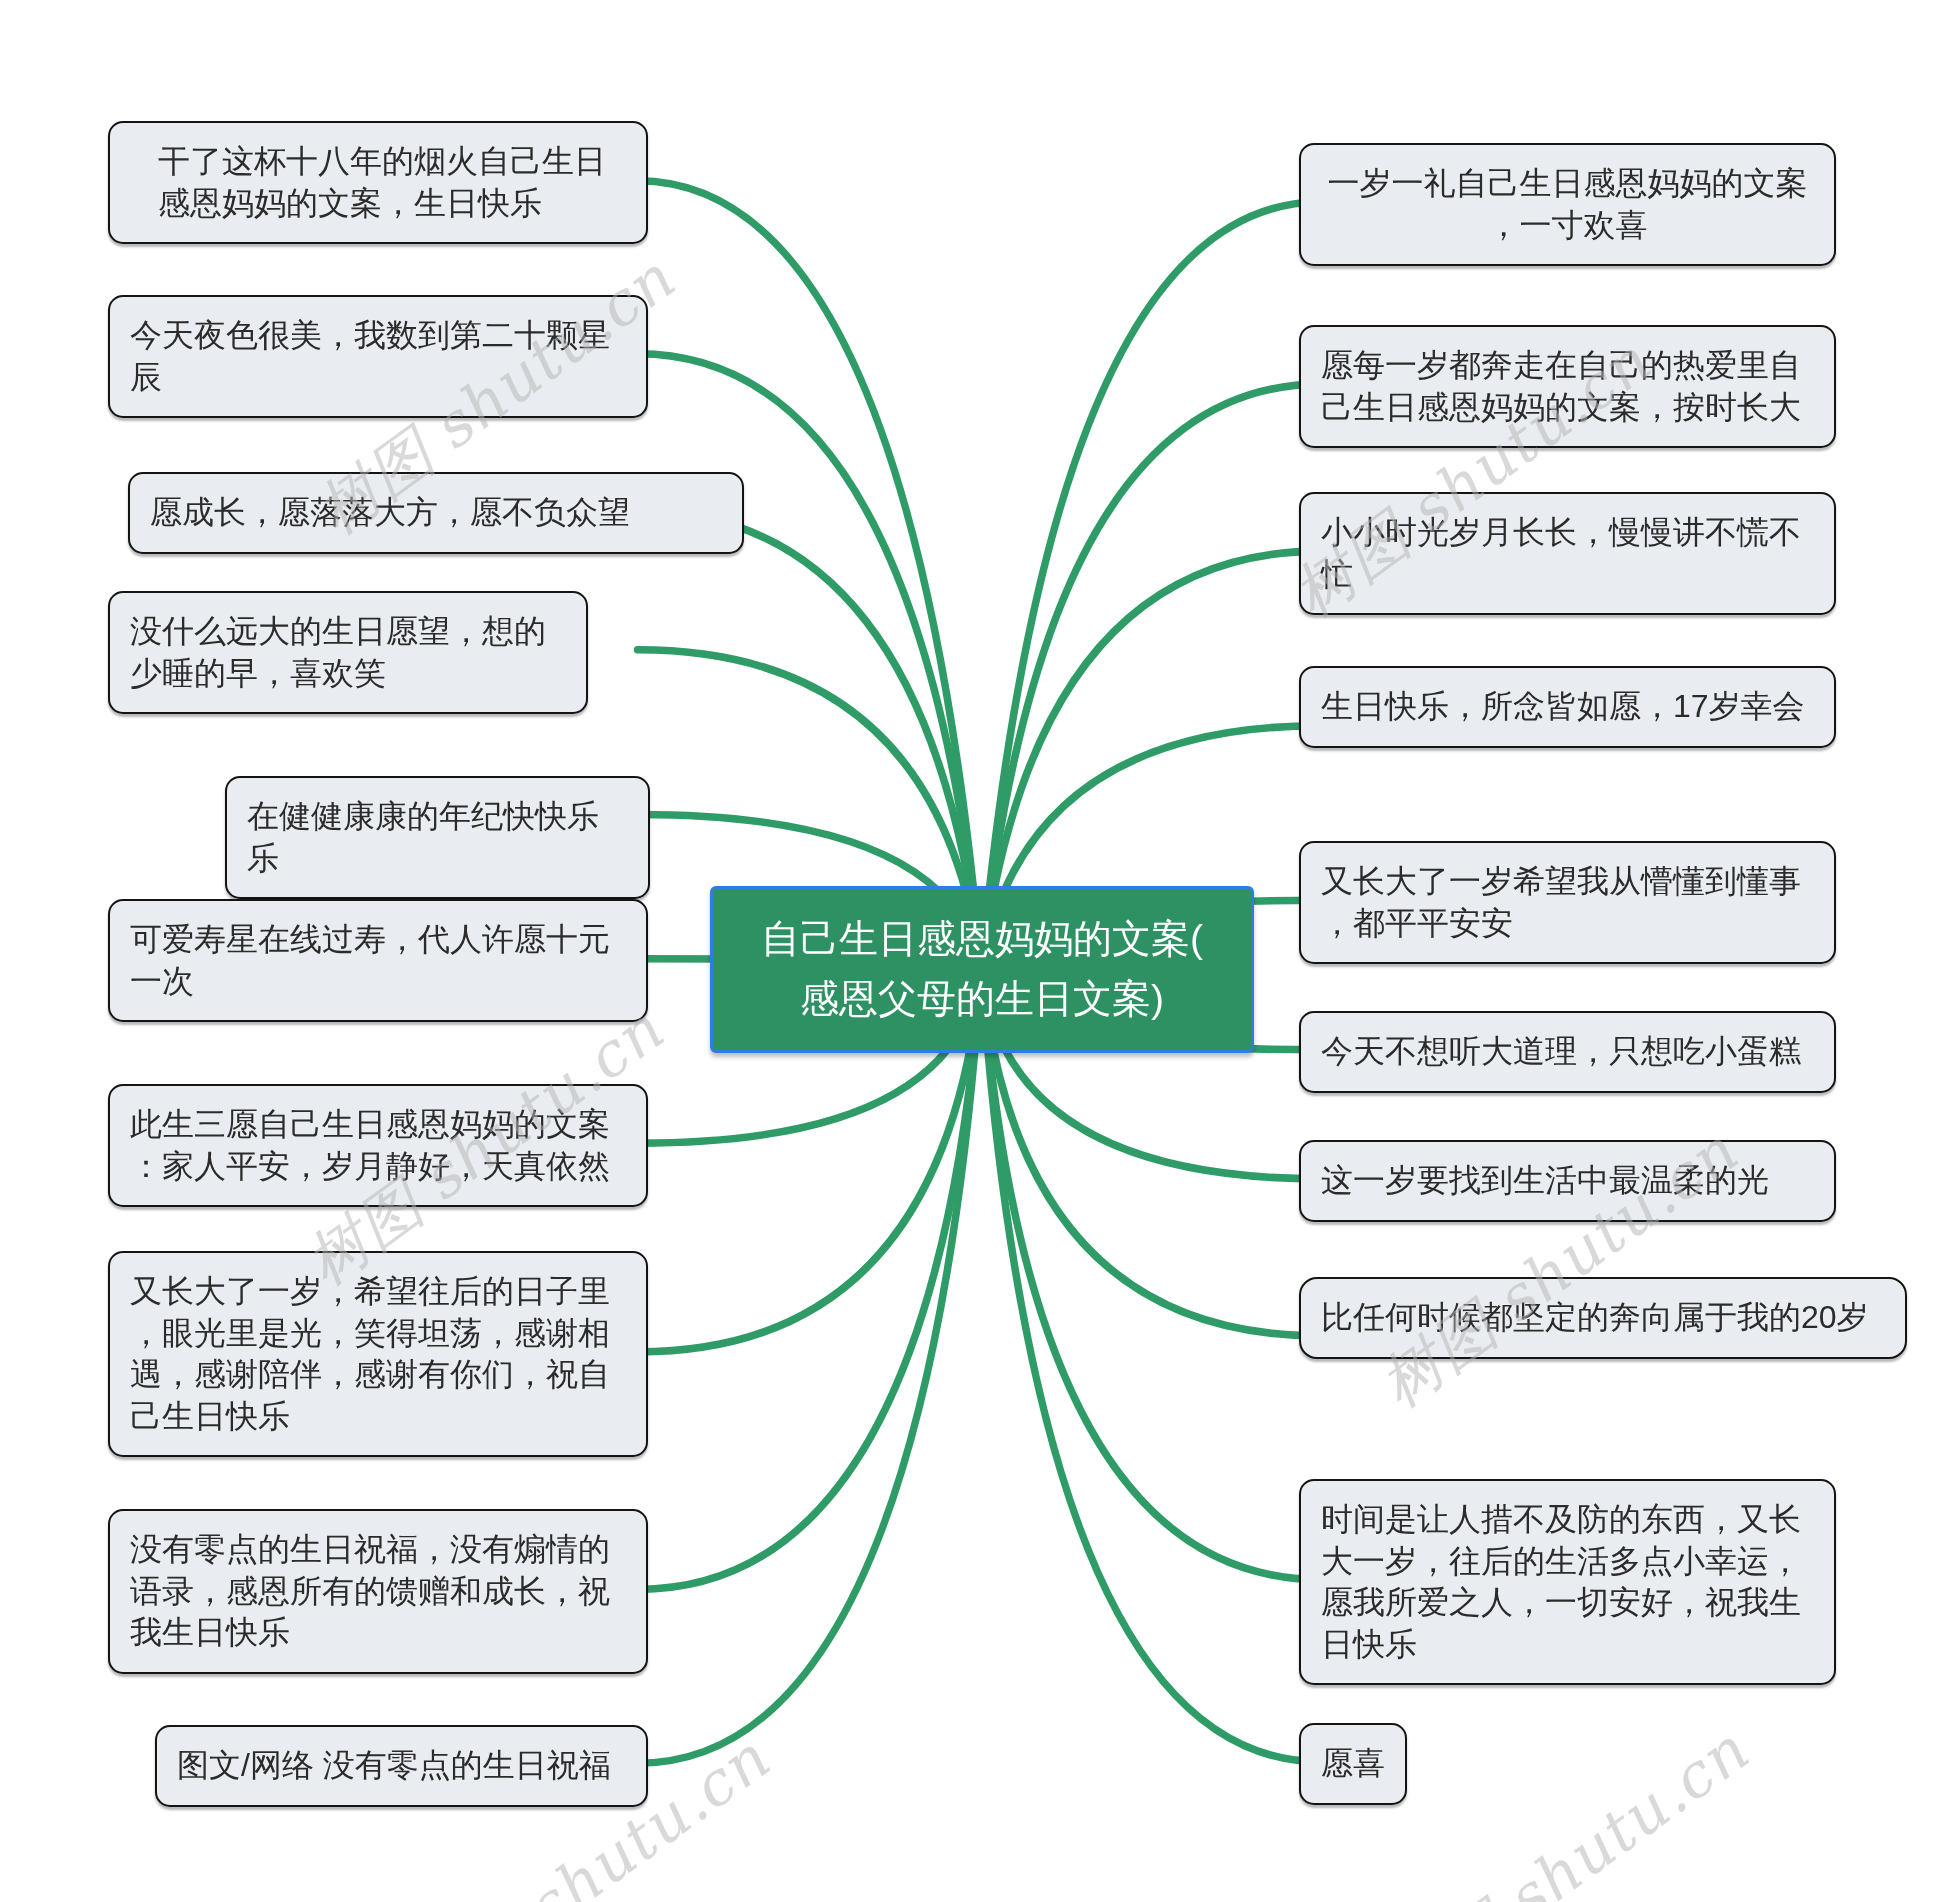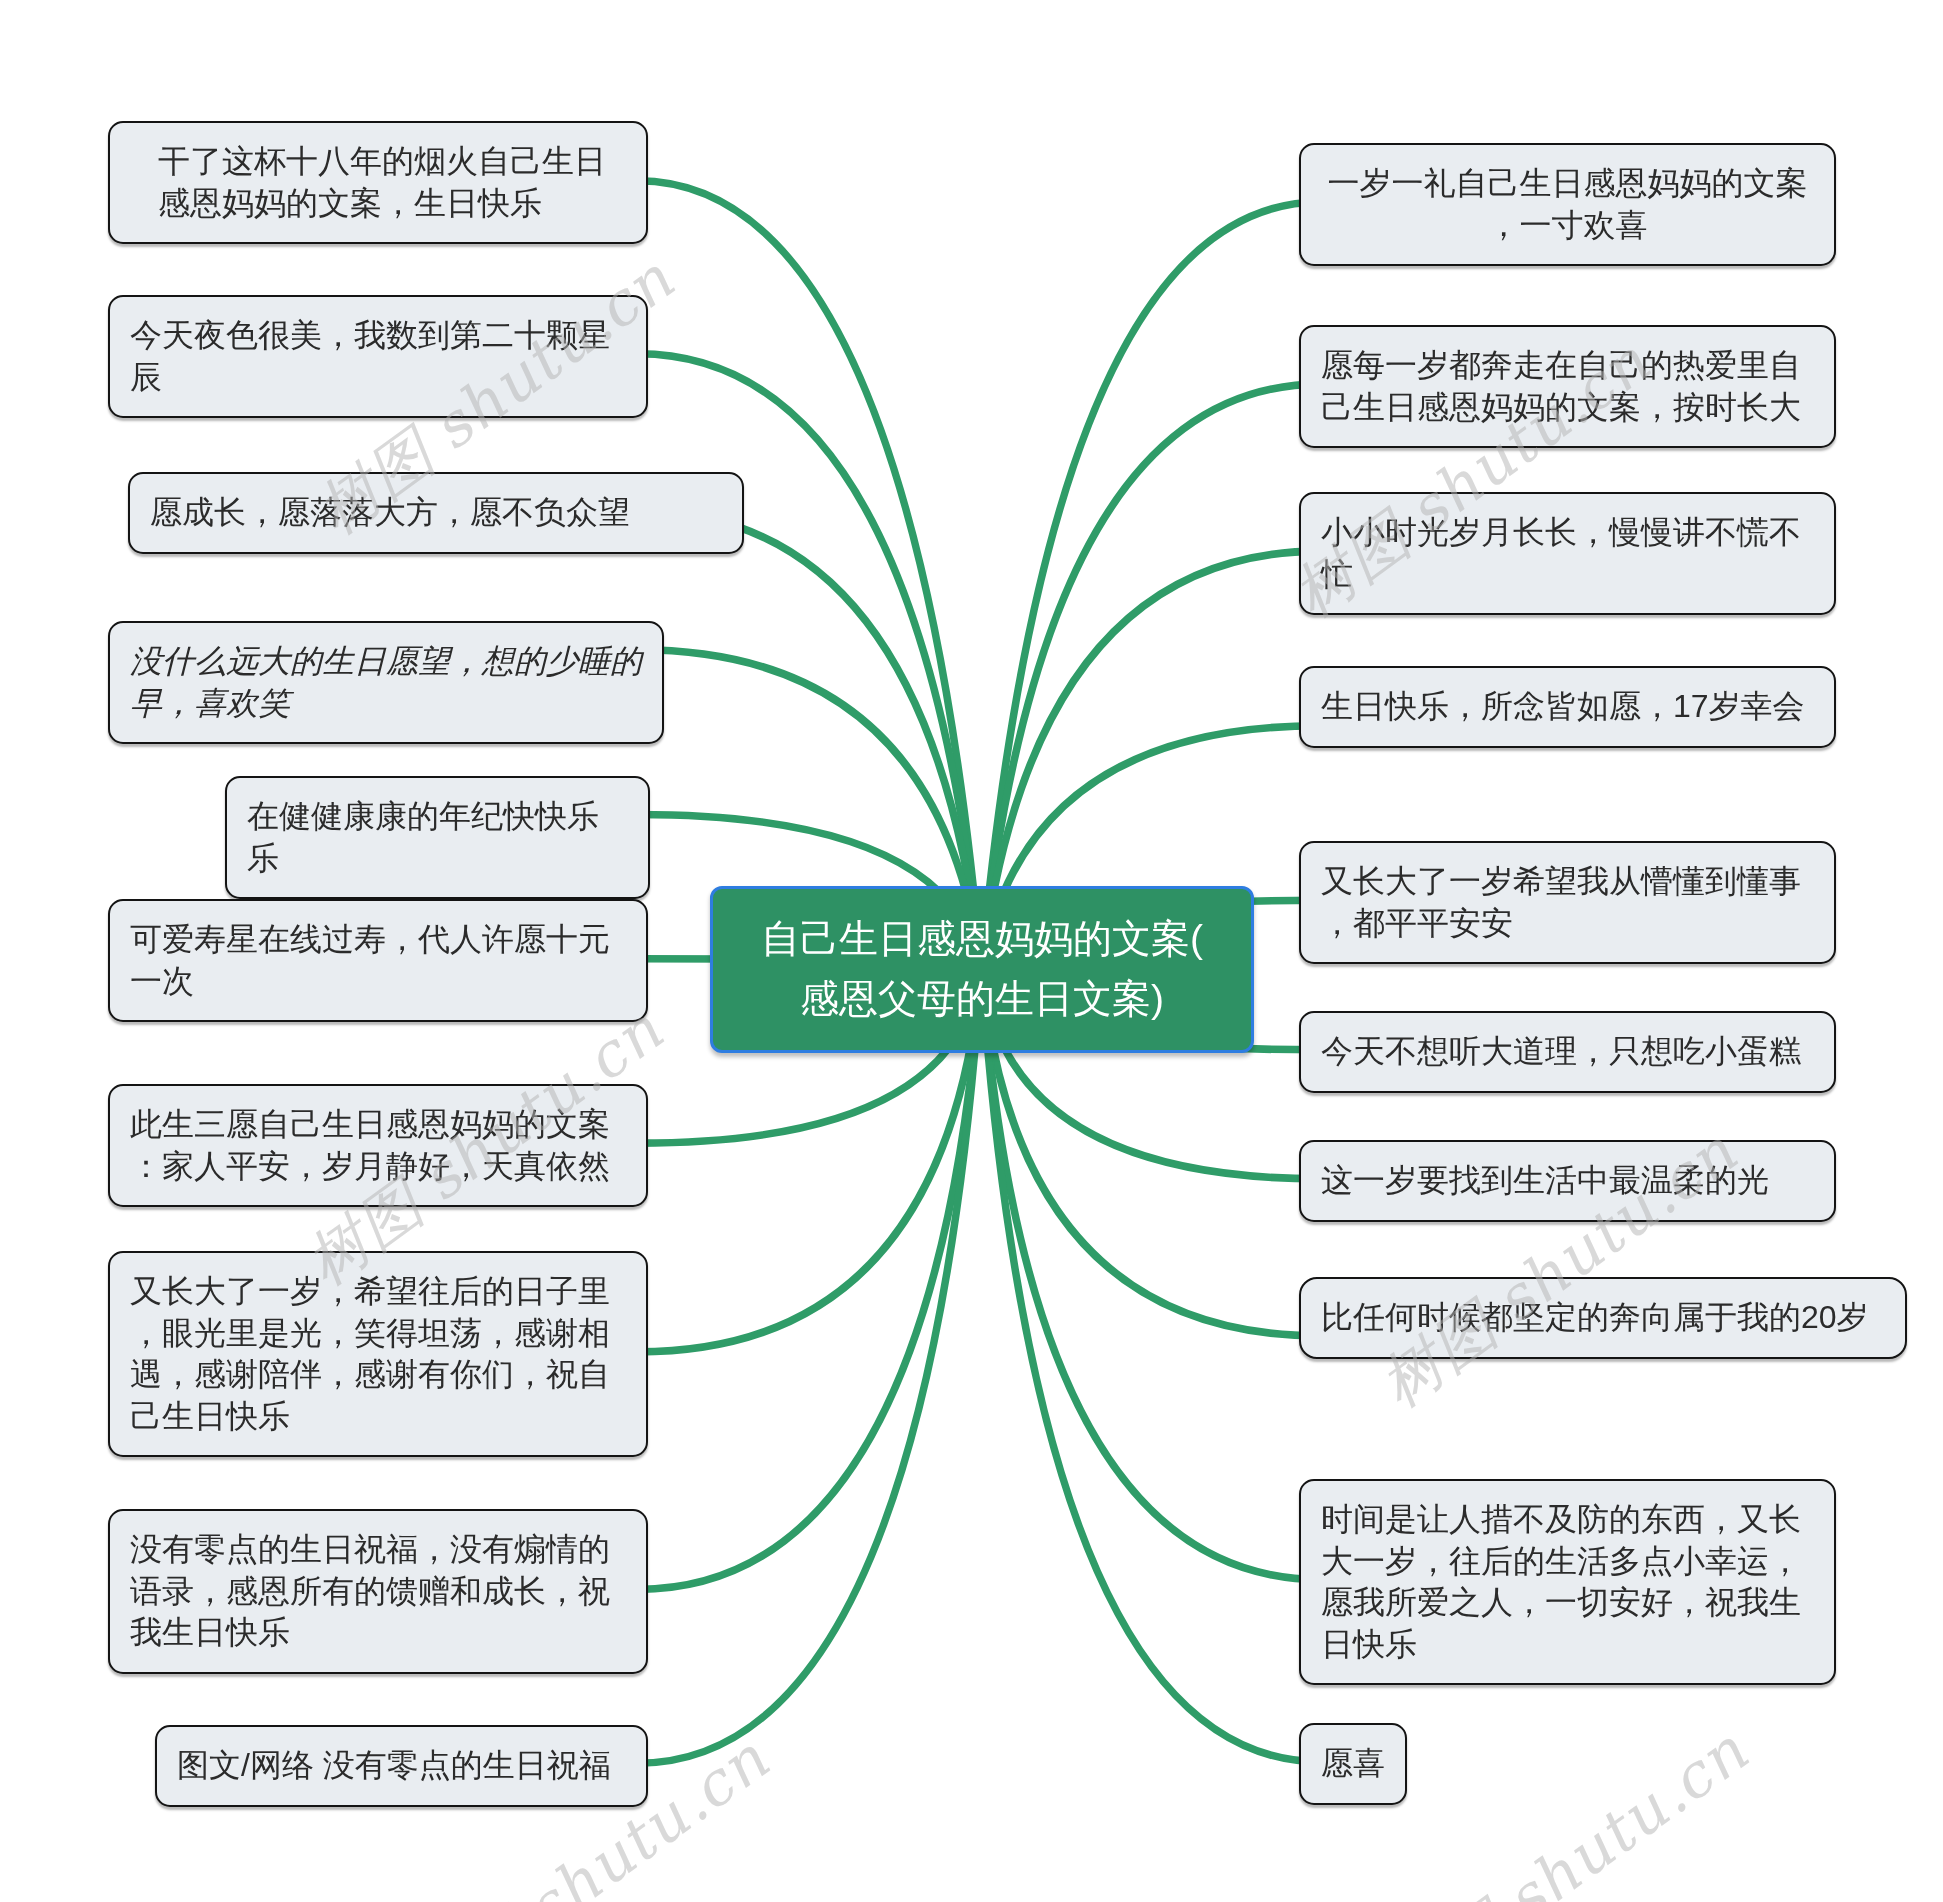--- a/index.html
+++ b/index.html
@@ -25,21 +25,21 @@
     word-break:break-all;
     line-break:anywhere;
     box-shadow:0 3px 2.3px rgba(0,0,0,0.28);
   }
   .center-node{
     position:absolute;
     z-index:4;
     box-sizing:border-box;
     background:var(--node-green,#2e9164);
     border:3px solid var(--node-border,#2e7de1);
-    border-radius:12px;
+    border-radius:6px;
     padding:20px 29px;
     font-size:39px;
     line-height:1.55;
     color:#ffffff;
     text-align:center;
     word-break:break-all;
     line-break:anywhere;
     box-shadow:0 3.8px 4.6px rgba(0,0,0,0.25);
   }
   .watermark{
@@ -77,21 +77,21 @@
       <path d="M 1293 1276 Q 1296 1383 1740 1383" fill="none" stroke="#2f9c68" stroke-width="10" stroke-linecap="round"></path>
       <path d="M 1293 1276 Q 1324 1553 1740 1553" fill="none" stroke="#2f9c68" stroke-width="10" stroke-linecap="round"></path>
       <path d="M 1293 1276 Q 1340 1760 1740 1760" fill="none" stroke="#2f9c68" stroke-width="10" stroke-linecap="round"></path>
       <path d="M 1293 1276 Q 1354 2081 1740 2081" fill="none" stroke="#2f9c68" stroke-width="10" stroke-linecap="round"></path>
       <path d="M 1293 1276 Q 1366 2321 1740 2321" fill="none" stroke="#2f9c68" stroke-width="10" stroke-linecap="round"></path>
     </svg>
   <div class="center-node" id="center-node" style="left: 710px; top: 886px; width: 544px;">自己生日感恩妈妈的文案(感恩父母的生日文案)</div>
 <div class="node" style="left: 108px; top: 121px; width: 540px; padding-left: 48px;">干了这杯十八年的烟火自己生日感恩妈妈的文案，生日快乐</div>
     <div class="node" style="left: 108px; top: 295px; width: 540px;">今天夜色很美，我数到第二十颗星辰</div>
     <div class="node" style="left: 128px; top: 472px; width: 616px;">愿成长，愿落落大方，愿不负众望</div>
-    <div class="node" style="left: 108px; top: 621px; width: 556px; font-style: italic;">没什么远大的生日愿望，想的少睡的早，喜欢笑</div>
+    <div class="node" style="left: 108px; top: 591px; width: 480px;">没什么远大的生日愿望，想的少睡的早，喜欢笑</div>
     <div class="node" style="left: 225px; top: 776px; width: 425px;">在健健康康的年纪快快乐乐</div>
     <div class="node" style="left: 108px; top: 899px; width: 540px;">可爱寿星在线过寿，代人许愿十元一次</div>
     <div class="node" style="left: 108px; top: 1084px; width: 540px;">此生三愿自己生日感恩妈妈的文案：家人平安，岁月静好，天真依然</div>
     <div class="node" style="left: 108px; top: 1251px; width: 540px;">又长大了一岁，希望往后的日子里，眼光里是光，笑得坦荡，感谢相遇，感谢陪伴，感谢有你们，祝自己生日快乐</div>
     <div class="node" style="left: 108px; top: 1509px; width: 540px;">没有零点的生日祝福，没有煽情的语录，感恩所有的馈赠和成长，祝我生日快乐</div>
     <div class="node" style="left: 155px; top: 1725px; width: 493px;">图文/网络 没有零点的生日祝福</div>
     <div class="node" style="left: 1299px; top: 143px; width: 537px; text-align: center;">一岁一礼自己生日感恩妈妈的文案，一寸欢喜</div>
     <div class="node" style="left: 1299px; top: 325px; width: 537px;">愿每一岁都奔走在自己的热爱里自己生日感恩妈妈的文案，按时长大</div>
     <div class="node" style="left: 1299px; top: 492px; width: 537px;">小小时光岁月长长，慢慢讲不慌不忙</div>
     <div class="node" style="left: 1299px; top: 666px; width: 537px;">生日快乐，所念皆如愿，17岁幸会</div>

